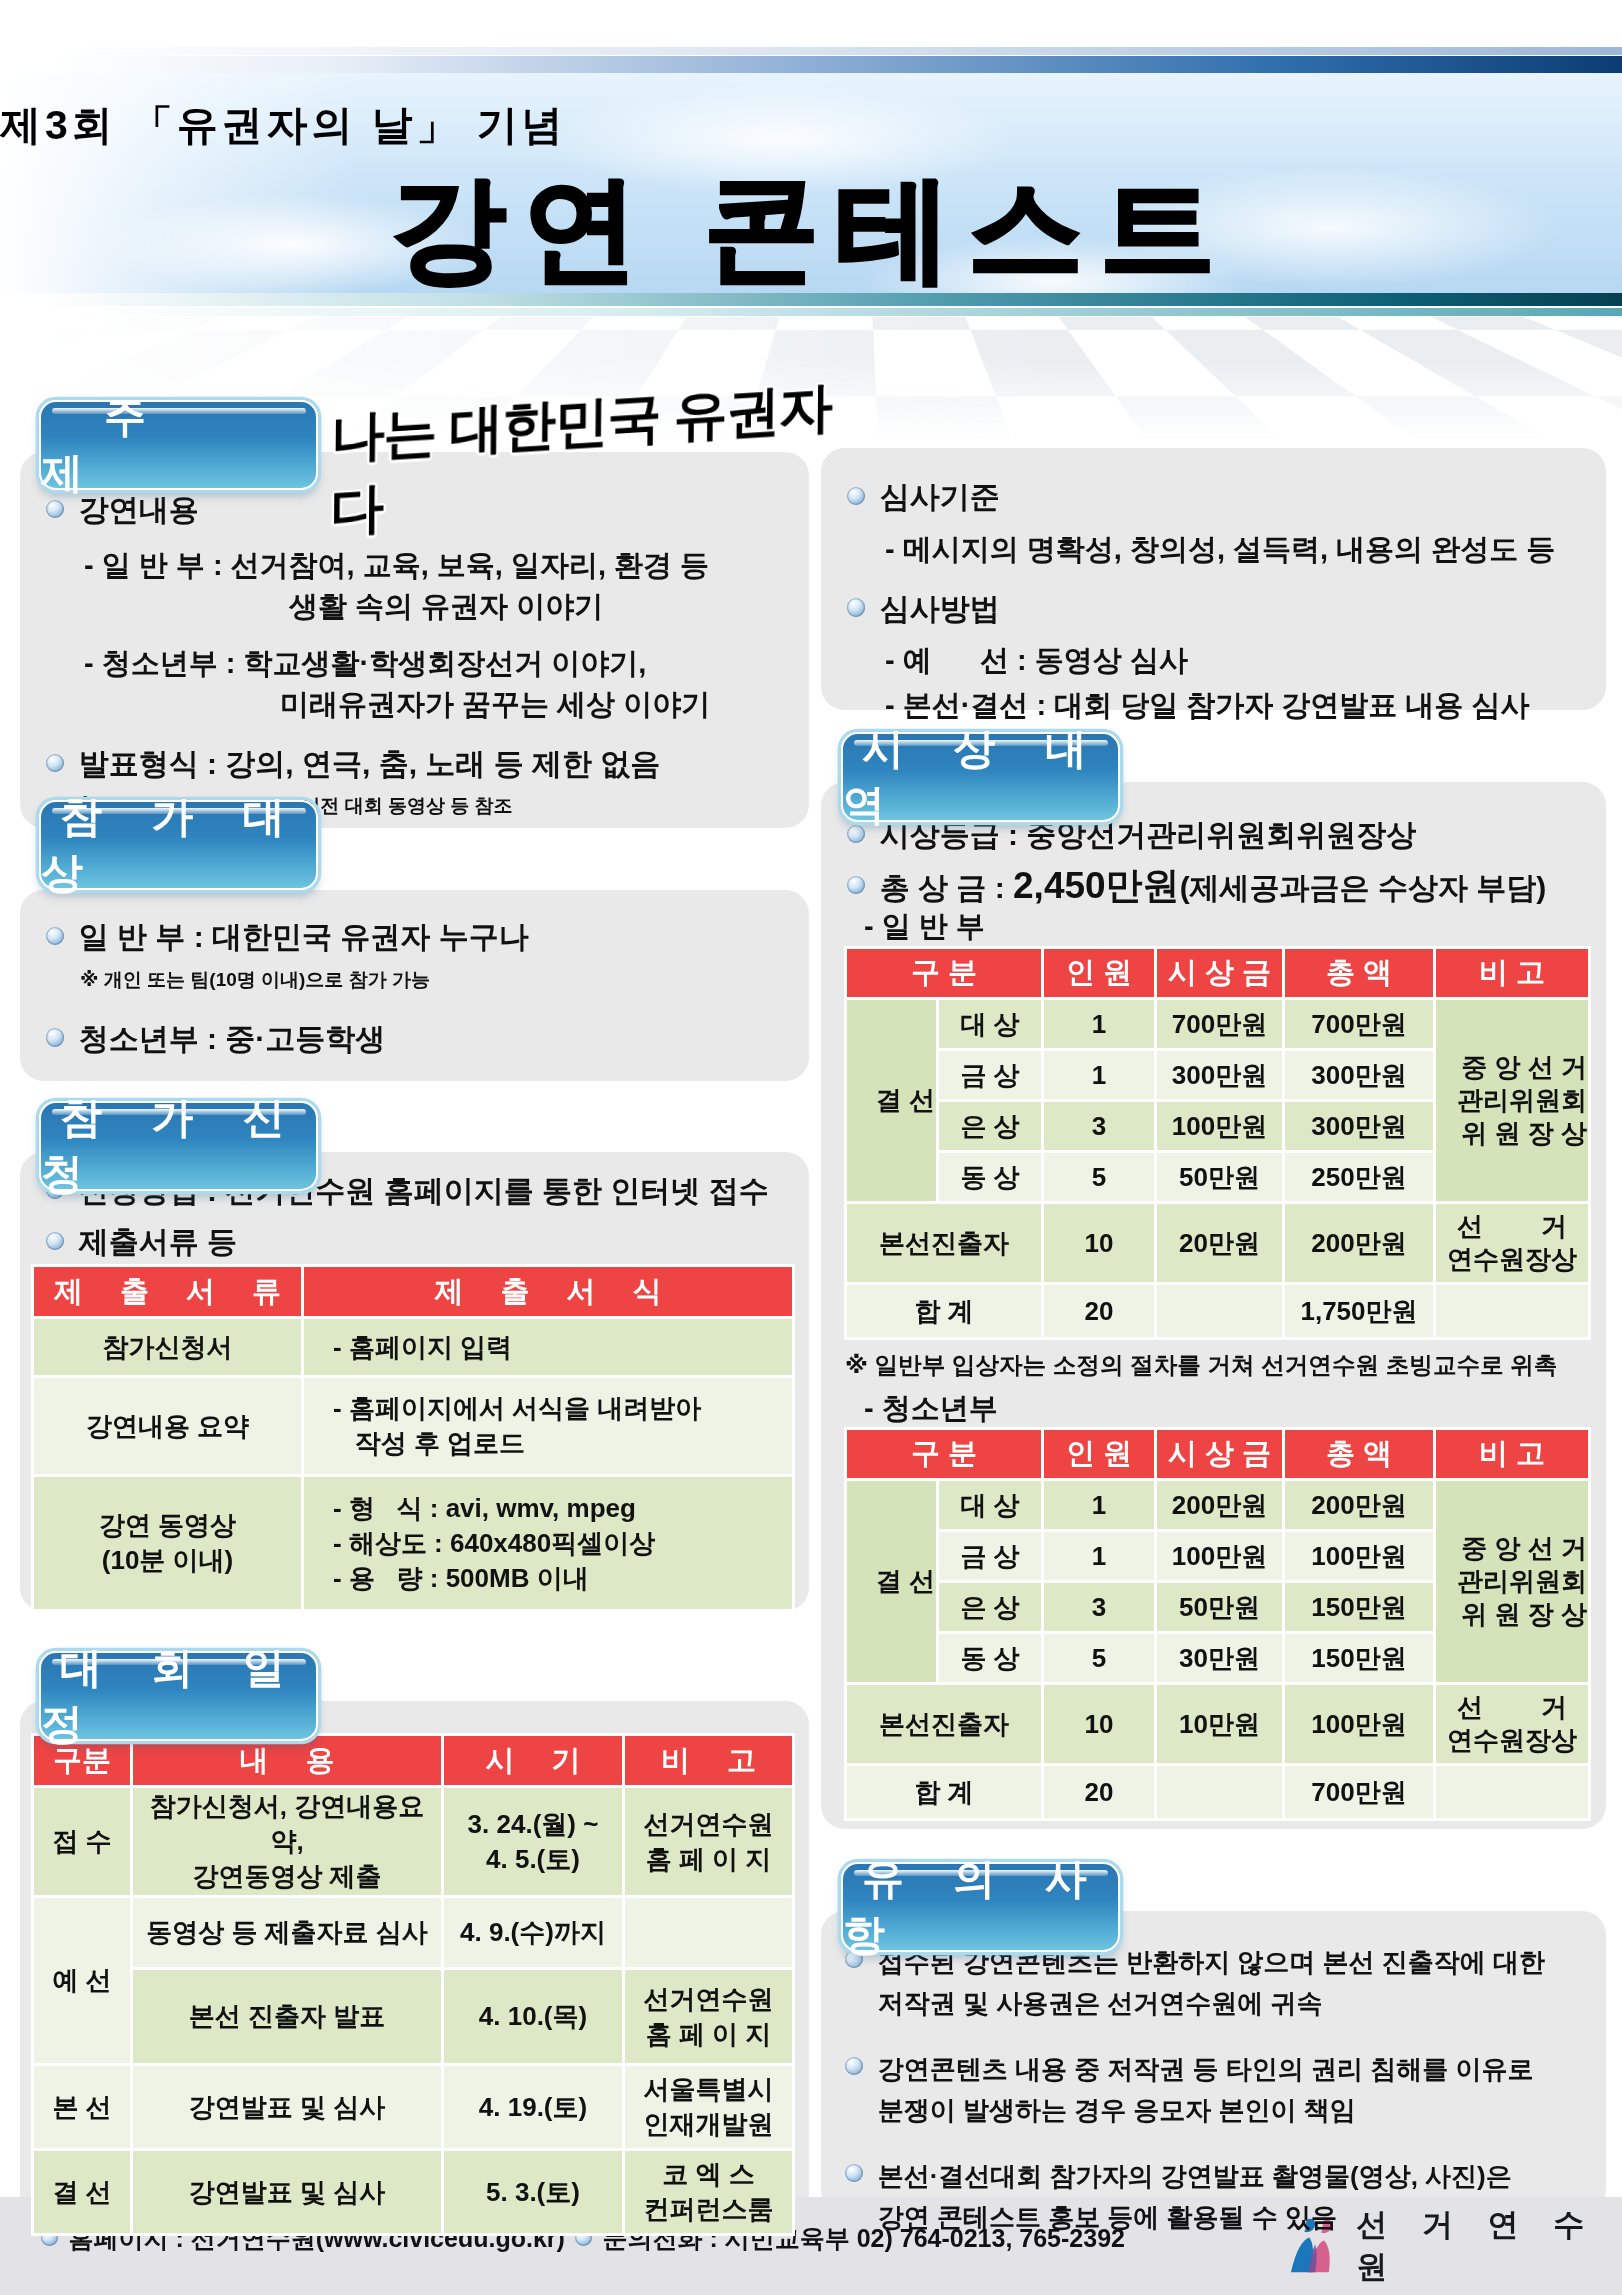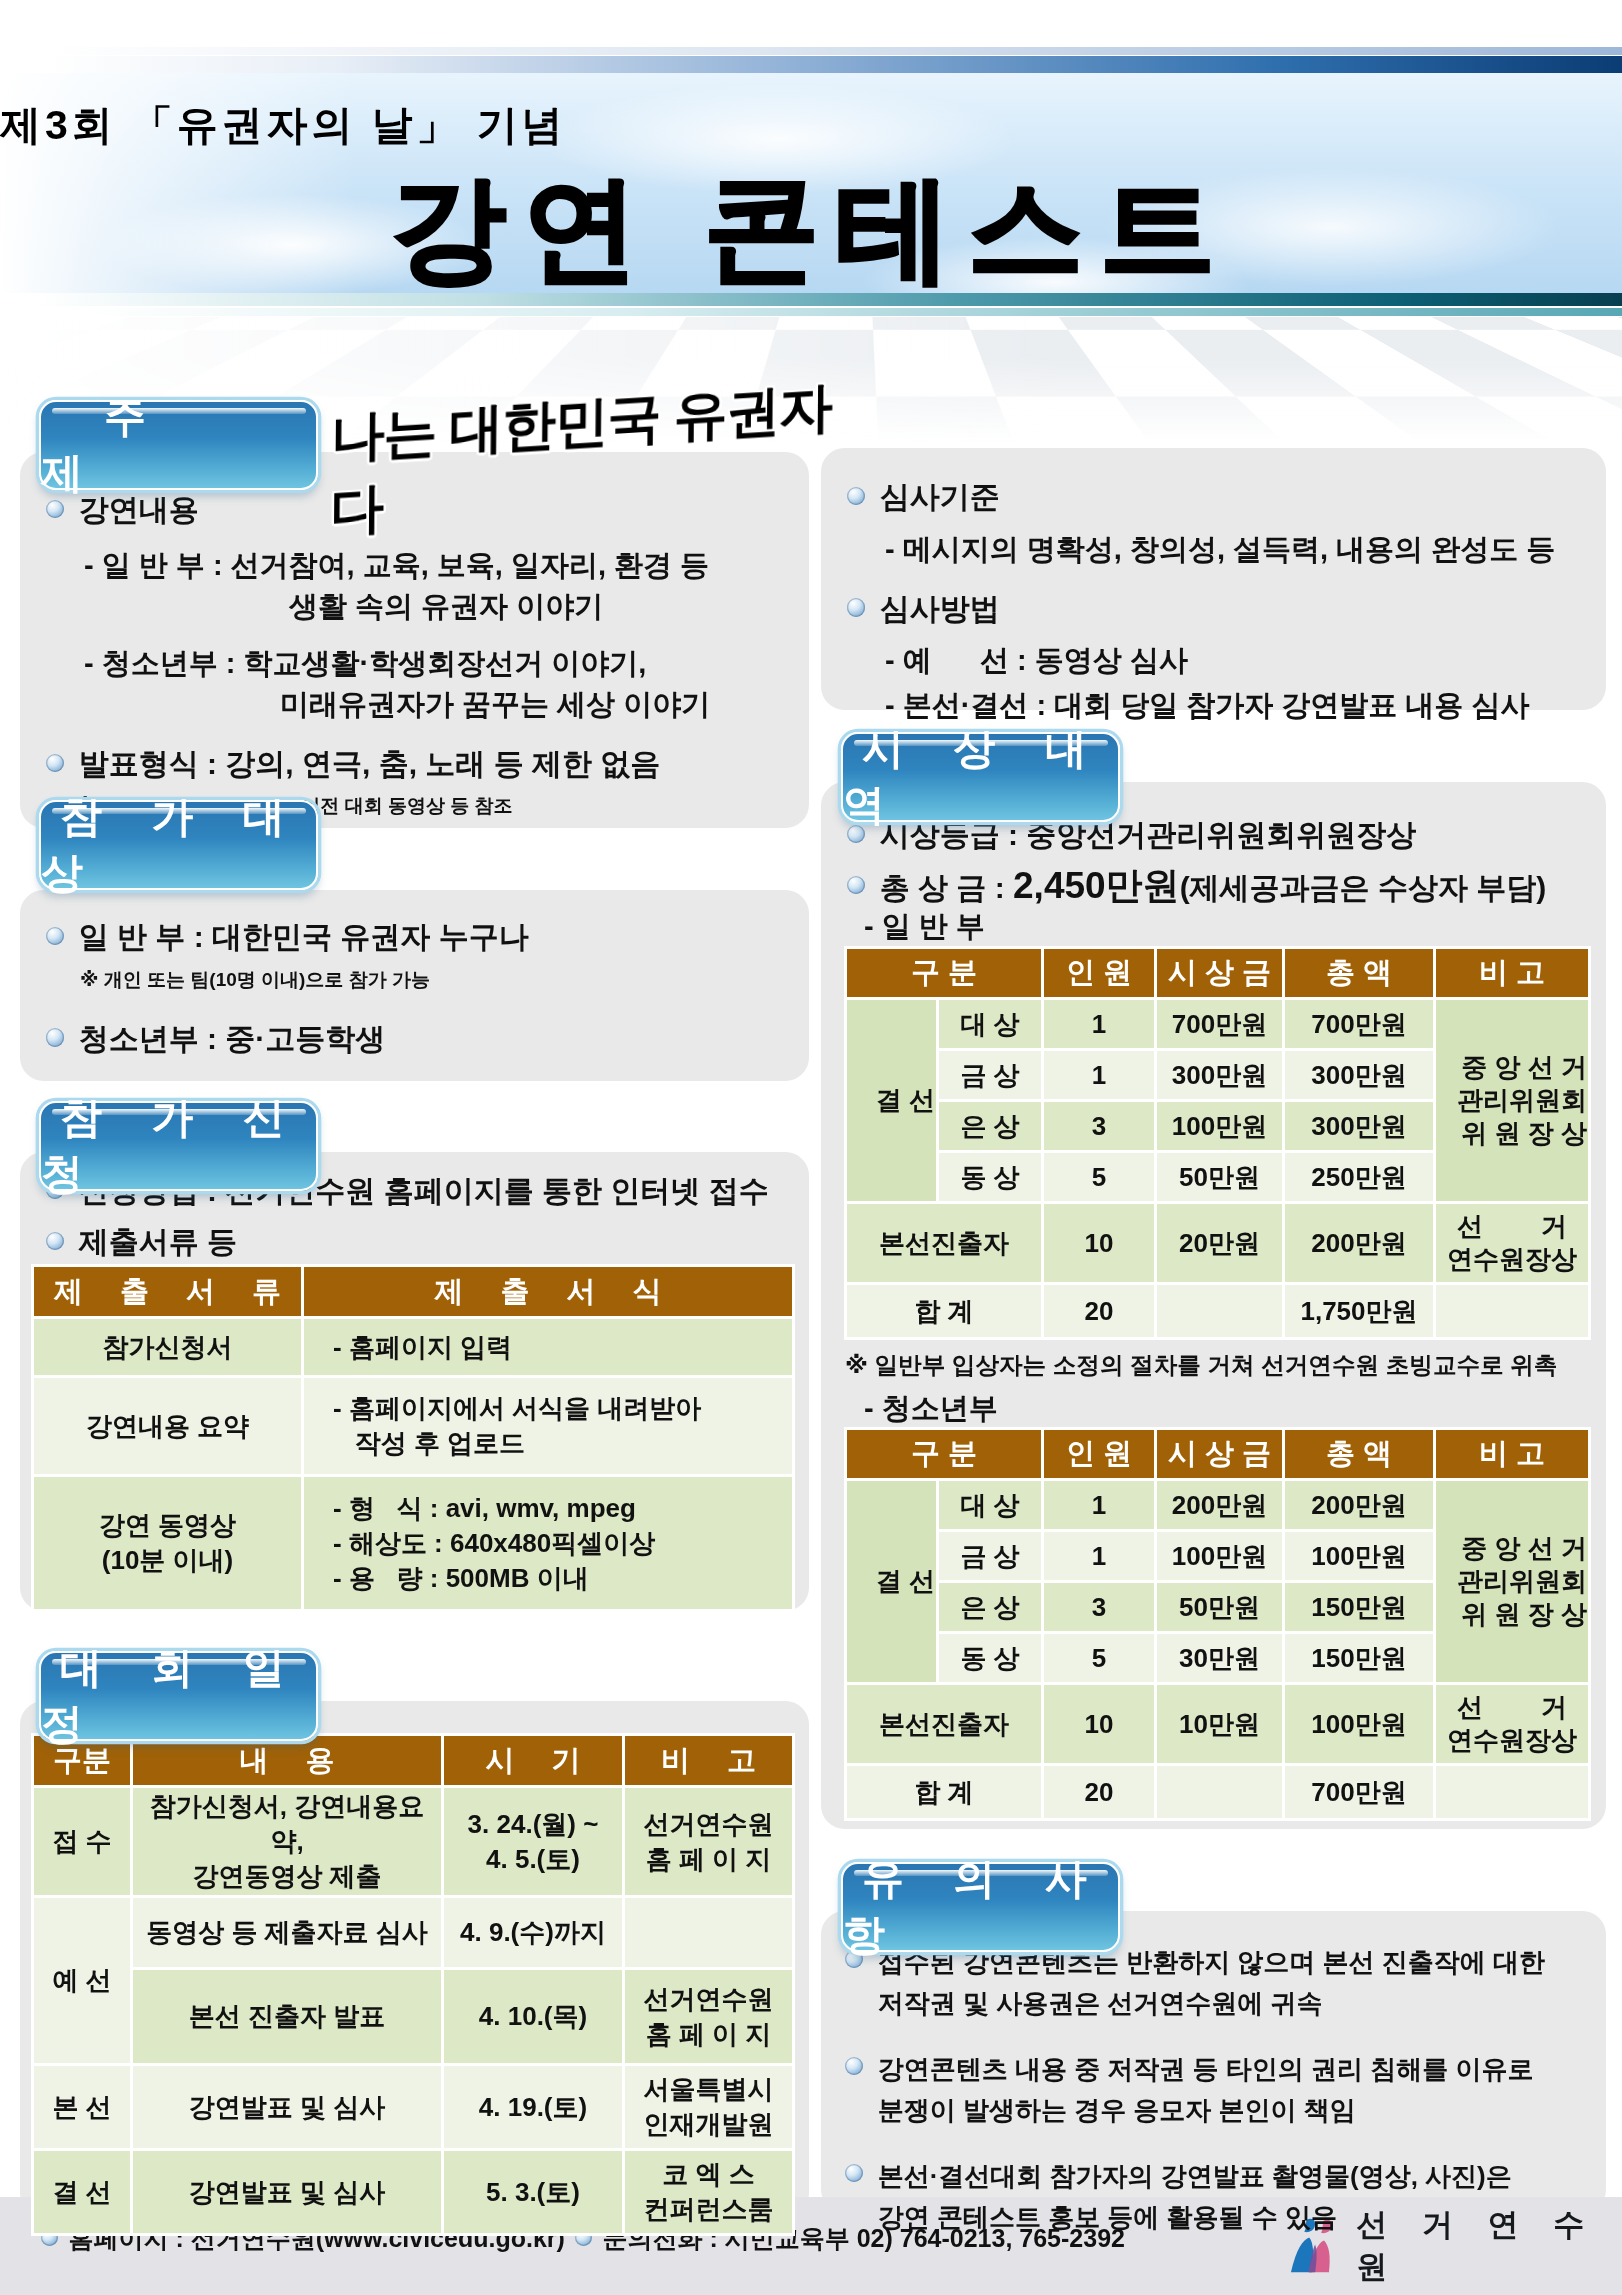--- a/index.html
+++ b/index.html
@@ -53,21 +53,21 @@
        box-shadow:inset 0 0 0 1.3px rgba(60,100,140,.4);}
   .t{font-size:30px;line-height:42px;}
   .sub{font-size:29px;line-height:41px;}
   .note{font-size:19px;line-height:35px;}
   .pre{white-space:pre-line;}
   .content{position:absolute;z-index:4;}
 
   
   table{border-collapse:collapse;table-layout:fixed;position:absolute;z-index:4;}
   th,td{border:3.3px solid #fff;text-align:center;vertical-align:middle;font-weight:bold;overflow:hidden;}
-  th{background:#a16207;color:#fff;font-size:29px;}
+  th{background:#ef4444;color:#fff;font-size:29px;}
   .th-sp{letter-spacing:.5em;text-indent:.5em;}
   .med{background:#dce8c6;}
   .light{background:#eff3e6;}
   .merge{background:#d5e3ba;text-align:right;}
   td{font-size:26px;line-height:35px;color:#111;}
   .left{text-align:left;padding-left:29px;}
 
   
   .btn-topic{left:39px;top:400px;}
   .panel-topic{left:19.6px;top:452px;width:789px;height:376px;}

